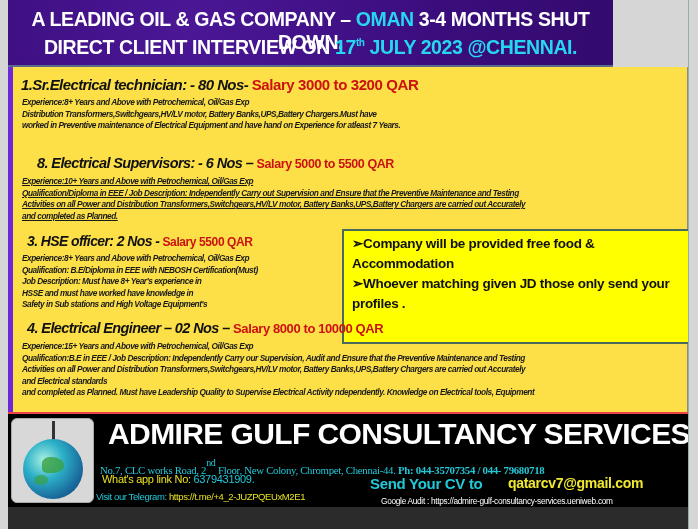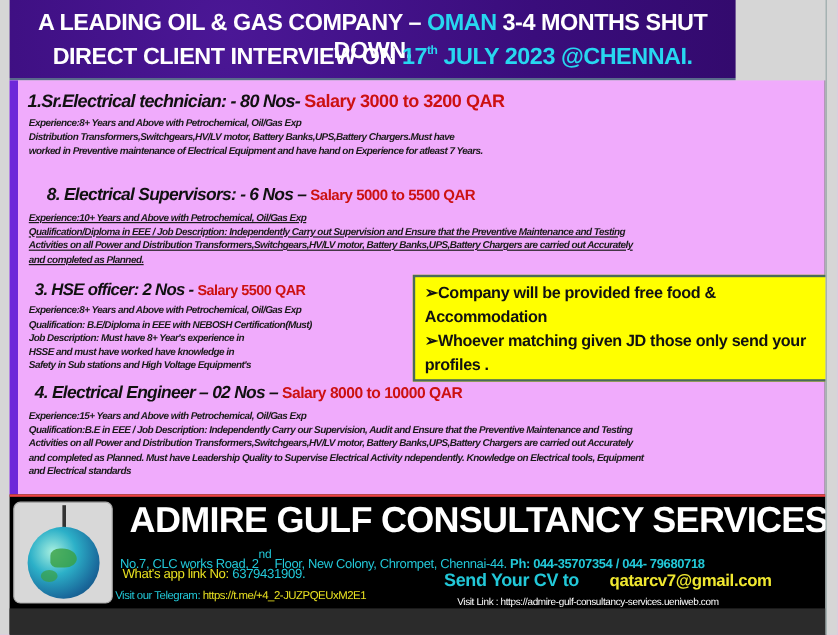--- a/index.html
+++ b/index.html
@@ -21,38 +21,38 @@
       font-weight: bold;
       font-family: "Liberation Sans", sans-serif;
     }
     .header .l1 { position: absolute; top: 8px; left: 0; width: 100%; font-size: 19.5px; letter-spacing: -0.4px; }
     .header .l2 { position: absolute; top: 36px; left: 0; width: 100%; font-size: 19.5px; letter-spacing: -0.4px; }
     .cyan { color: #27d7f0; }
     sup { font-size: 10px; vertical-align: 8px; }
 
     .content {
       position: absolute; left: 0; top: 67px; width: 680px; height: 345px;
-      background: #f0abfc;
-      border-left: 7px solid #6d28d9; border-right: 1px solid #8a8a8a;
+      background: #fde047;
+      border-left: 5px solid #6d28d9; border-right: 1px solid #8a8a8a;
       color: #111;
     }
     .job-title {
       position: absolute; font-weight: bold; font-style: italic;
       font-family: "Liberation Sans", sans-serif; color: #111; white-space: nowrap;
       letter-spacing: -0.6px;
     }
     .salary { color: #cc1111; font-style: normal; letter-spacing: -0.4px; }
     .body-text {
       position: absolute; font-style: italic; font-weight: bold;
       font-size: 8.3px; line-height: 11.6px; color: #1a1a1a;
       font-family: "Liberation Sans", sans-serif; letter-spacing: -0.45px;
       white-space: nowrap;
     }
     .notice {
-      position: absolute; left: 329px; top: 162px; width: 351px; height: 89px;
+      position: absolute; left: 329px; top: 162px; width: 351px; height: 115px;
       background: #ffff00; border: 2px solid #4a6a5a;
       padding: 3px 8px;
       font-weight: bold; font-size: 13.5px; line-height: 20px; color: #111;
       letter-spacing: -0.3px;
     }
     .footer {
       position: absolute; left: 0; top: 412px; width: 680px; height: 122px;
       background: #000;
       border-top: 2px solid #ef4444;
     }
@@ -67,21 +67,21 @@
       background: radial-gradient(circle at 35% 35%, #a8f0e0 0%, #2cb0c8 35%, #1a6a9c 70%, #0c3a6a 100%);
     }
     .land1 { position: absolute; left: 30px; top: 38px; width: 22px; height: 16px; background: #3aa040; border-radius: 40% 60% 50% 30%; opacity: .8; }
     .land2 { position: absolute; left: 22px; top: 56px; width: 14px; height: 10px; background: #3aa040; border-radius: 50%; opacity: .7; }
     .tower { position: absolute; left: 40px; top: 2px; width: 3px; height: 20px; background: #333; }
     .company-name {
       position: absolute; left: 100px; top: 3px; width: 580px;
       color: #fff; font-weight: bold; font-size: 30px; letter-spacing: -0.6px;
       font-family: "Liberation Sans", sans-serif; text-align: center; white-space: nowrap;
     }
-    .addr { position: absolute; left: 92px; top: 43px; font-size: 10.8px; color: #22c8d8; white-space: nowrap; letter-spacing: -0.3px; }
+    .addr { position: absolute; left: 92px; top: 43px; font-size: 10.8px; color: #22c8d8; white-space: nowrap; letter-spacing: -0.3px; font-family: Liberation Serif, serif; }
     .addr b { color: #22c8d8; }
     .whatsapp { position: absolute; left: 94px; top: 59px; font-size: 11px; color: #e8e020; white-space: nowrap; letter-spacing: -0.3px; }
     .whatsapp .num { color: #22c8d8; }
     .telegram { position: absolute; left: 88px; top: 77px; font-size: 9.5px; color: #22c8d8; white-space: nowrap; letter-spacing: -0.4px; }
     .telegram .lnk { color: #e8e020; }
     .sendcv { position: absolute; left: 362px; top: 61px; font-size: 15px; font-weight: bold; color: #22c8d8; white-space: nowrap; letter-spacing: -0.3px; }
     .email { position: absolute; left: 500px; top: 61px; font-size: 14px; font-weight: bold; color: #f0e830; white-space: nowrap; letter-spacing: -0.3px; }
     .google { position: absolute; left: 373px; top: 82px; font-size: 8.3px; color: #ffffff; white-space: nowrap; letter-spacing: -0.3px; }
     .bottom-band { position: absolute; left: 8px; top: 507px; width: 681px; height: 22px; background: #2b2b2b; }
     .right-strip { position: absolute; left: 688px; top: 0; width: 10px; height: 529px; background: #d6d6d6; border-left: 1px solid #9aa; }
@@ -137,22 +137,22 @@
       <div><span>➢</span><span>Whoever matching given JD  those only send your profiles .</span></div>
     </div>
 
     <div class="job-title" style="left:14px; top:253px; font-size:14.5px;">
       <span>4.  Electrical Engineer – 02 Nos – </span><span class="salary" style="font-size:13px;">Salary 8000 to 10000 QAR</span>
     </div>
     <div class="body-text" style="left:9px; top:274px;">
       <div>Experience:15+ Years and Above with Petrochemical, Oil/Gas Exp</div>
       <div>Qualification:B.E  in EEE / Job Description: Independently Carry our Supervision, Audit and Ensure that  the Preventive  Maintenance and Testing</div>
       <div>Activities  on all Power and Distribution Transformers,Switchgears,HV/LV motor, Battery Banks,UPS,Battery Chargers are carried out Accurately</div>
+      <div>and Electrical standards</div>
       <div>and completed as Planned. Must have Leadership Quality  to Supervise Electrical Activity ndependently. Knowledge on Electrical tools, Equipment</div>
-      <div>and Electrical standards</div>
     </div>
   </div>
 
   <div class="footer">
     <div class="logo">
       <div class="tower"></div>
       <div class="globe"></div>
       <div class="land1"></div>
       <div class="land2"></div>
     </div>
@@ -161,18 +161,18 @@
       <span>No.7, CLC works Road, 2</span><sup>nd</sup><span> Floor, New Colony, Chrompet, Chennai-44. </span><b>Ph: </b><b>044-35707354 / 044- 79680718</b>
     </div>
     <div class="whatsapp">
       <span>What's app link No: </span><span class="num">6379431909.</span>
     </div>
     <div class="telegram">
       <span>Visit our Telegram:  </span><span class="lnk">https://t.me/+4_2-JUZPQEUxM2E1</span>
     </div>
     <div class="sendcv">Send  Your CV to</div>
     <div class="email">qatarcv7@gmail.com</div>
-    <div class="google">Visit Link : https://admire-gulf-consultancy-services.ueniweb.com</div>
+    <div class="google">Google Audit : https://admire-gulf-consultancy-services.ueniweb.com</div>
   </div>
 </div>
 
 <div class="bottom-band"></div>
 <div class="right-strip"></div>
 
 </body></html>

